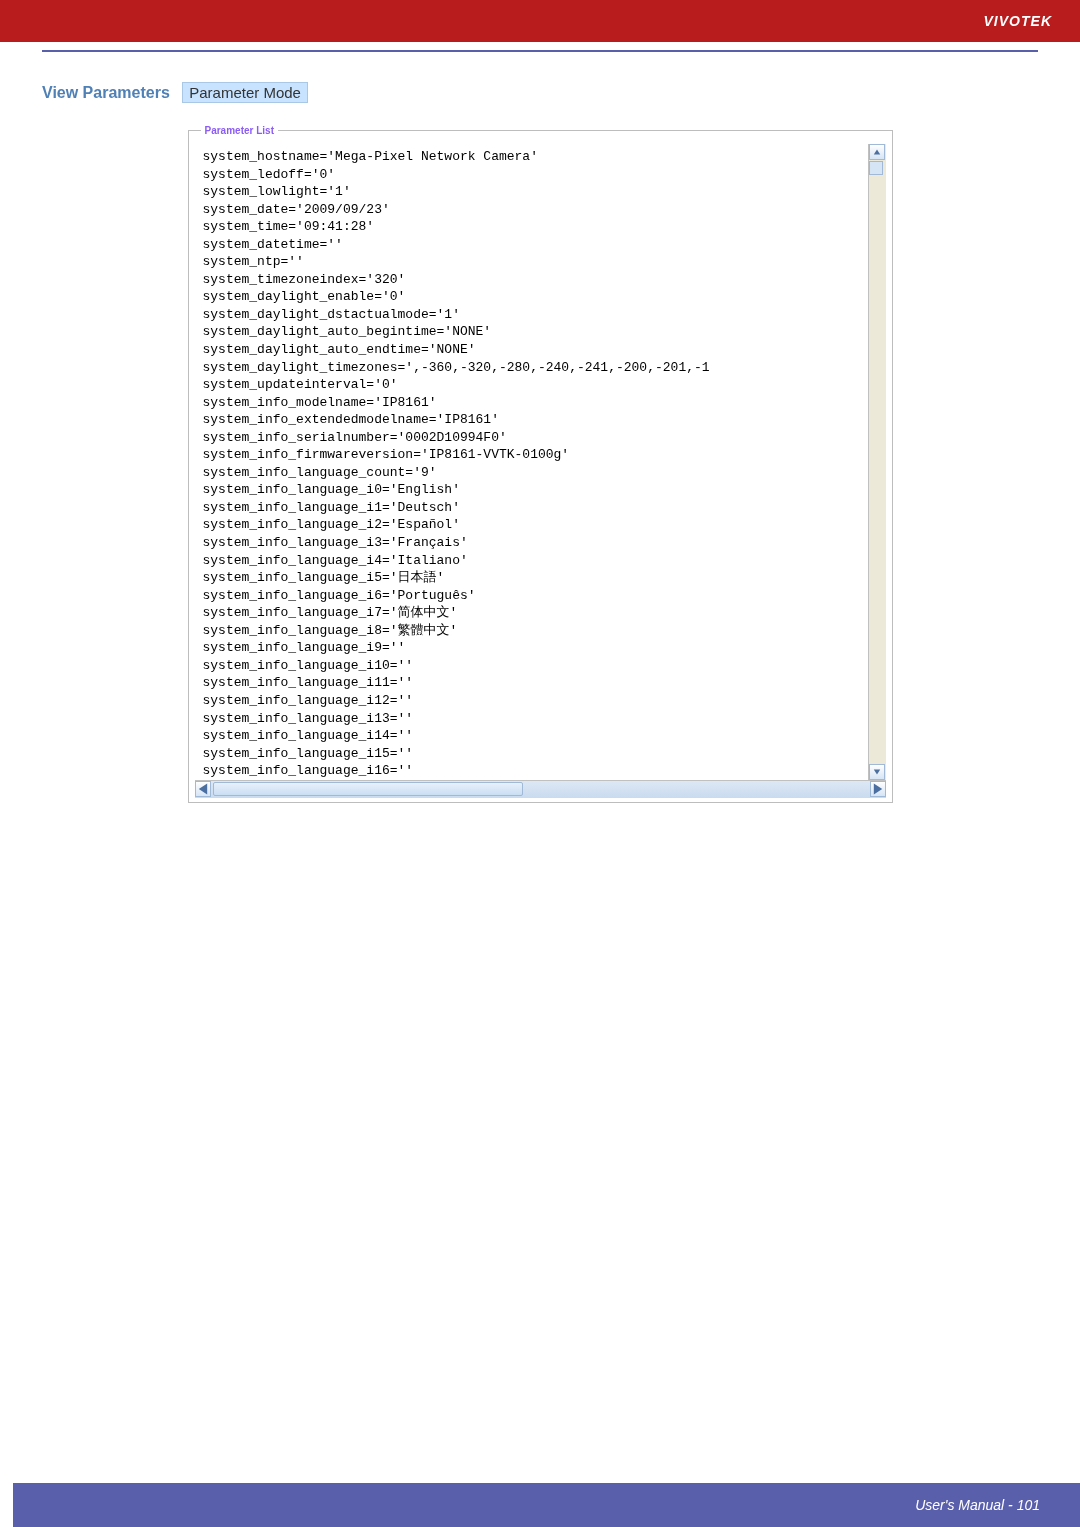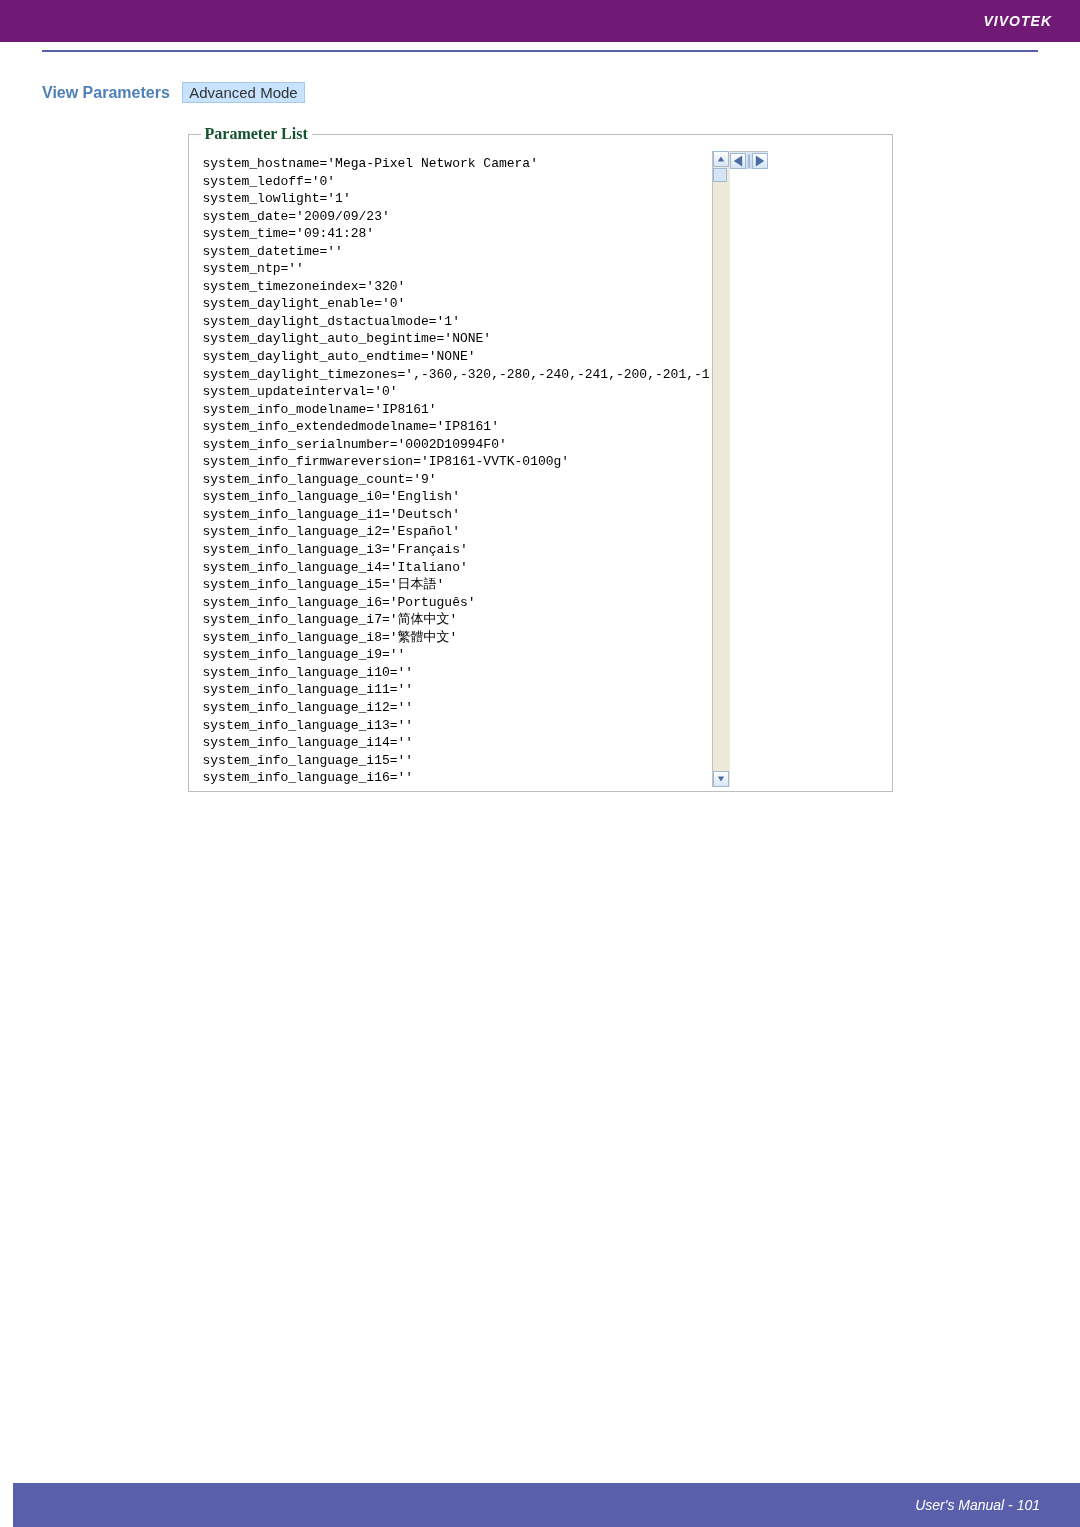--- a/index.html
+++ b/index.html
@@ -5,21 +5,21 @@
   * { margin: 0; padding: 0; box-sizing: border-box; }
   body {
     font-family: Arial, Helvetica, sans-serif;
     background: #ffffff;
     color: #333;
     width: 1080px;
     height: 1527px;
     position: relative;
   }
   .top-band {
-    background: #701a75;
+    background: #b91c1c;
     height: 42px;
     display: flex;
     align-items: center;
     justify-content: flex-end;
     padding-right: 28px;
   }
   .top-band span {
     color: #fff;
     font-style: italic;
     font-weight: bold;
@@ -61,31 +61,30 @@
   .panel-wrap {
     margin: 22px auto 0 auto;
     width: 705px;
   }
   fieldset.param-list {
     border: 1px solid #bdbdbd;
     padding: 8px 6px 4px 6px;
     position: relative;
   }
   fieldset.param-list legend {
-    color: #14532d;
+    color: #8b5cf6;
     font-weight: bold;
-    font-size: 16px;
+    font-size: 10px;
     padding: 0 4px;
     margin-left: 6px;
-    font-family: Liberation Serif, serif;
   }
   .listbox {
     position: relative;
     display: flex;
-    flex-direction: row;
+    flex-direction: column;
   }
   .list-body {
     display: flex;
   }
   .list-lines {
     flex: 1;
     font-family: "Consolas", "Courier New", monospace;
     font-size: 13px;
     line-height: 1.35;
     color: #000;
@@ -168,21 +167,21 @@
 </head>
 <body>
 
 <div class="top-band">
   <span>VIVOTEK</span>
 </div>
 <div class="rule"></div>
 
 <div class="content">
   <h2 class="title">View Parameters</h2>
-  <span class="mode-badge">Advanced Mode</span>
+  <span class="mode-badge">Parameter Mode</span>
 
 
   <div class="panel-wrap">
     <fieldset class="param-list">
       <legend>Parameter List</legend>
       <div class="listbox">
         <div class="list-body">
           <div class="list-lines" id="param-lines"><div>system_hostname='Mega-Pixel Network Camera'</div><div>system_ledoff='0'</div><div>system_lowlight='1'</div><div>system_date='2009/09/23'</div><div>system_time='09:41:28'</div><div>system_datetime=''</div><div>system_ntp=''</div><div>system_timezoneindex='320'</div><div>system_daylight_enable='0'</div><div>system_daylight_dstactualmode='1'</div><div>system_daylight_auto_begintime='NONE'</div><div>system_daylight_auto_endtime='NONE'</div><div>system_daylight_timezones=',-360,-320,-280,-240,-241,-200,-201,-1</div><div>system_updateinterval='0'</div><div>system_info_modelname='IP8161'</div><div>system_info_extendedmodelname='IP8161'</div><div>system_info_serialnumber='0002D10994F0'</div><div>system_info_firmwareversion='IP8161-VVTK-0100g'</div><div>system_info_language_count='9'</div><div>system_info_language_i0='English'</div><div>system_info_language_i1='Deutsch'</div><div>system_info_language_i2='Español'</div><div>system_info_language_i3='Français'</div><div>system_info_language_i4='Italiano'</div><div>system_info_language_i5='日本語'</div><div>system_info_language_i6='Português'</div><div>system_info_language_i7='简体中文'</div><div>system_info_language_i8='繁體中文'</div><div>system_info_language_i9=''</div><div>system_info_language_i10=''</div><div>system_info_language_i11=''</div><div>system_info_language_i12=''</div><div>system_info_language_i13=''</div><div>system_info_language_i14=''</div><div>system_info_language_i15=''</div><div>system_info_language_i16=''</div></div>
           <div class="vbar">
             <div>

